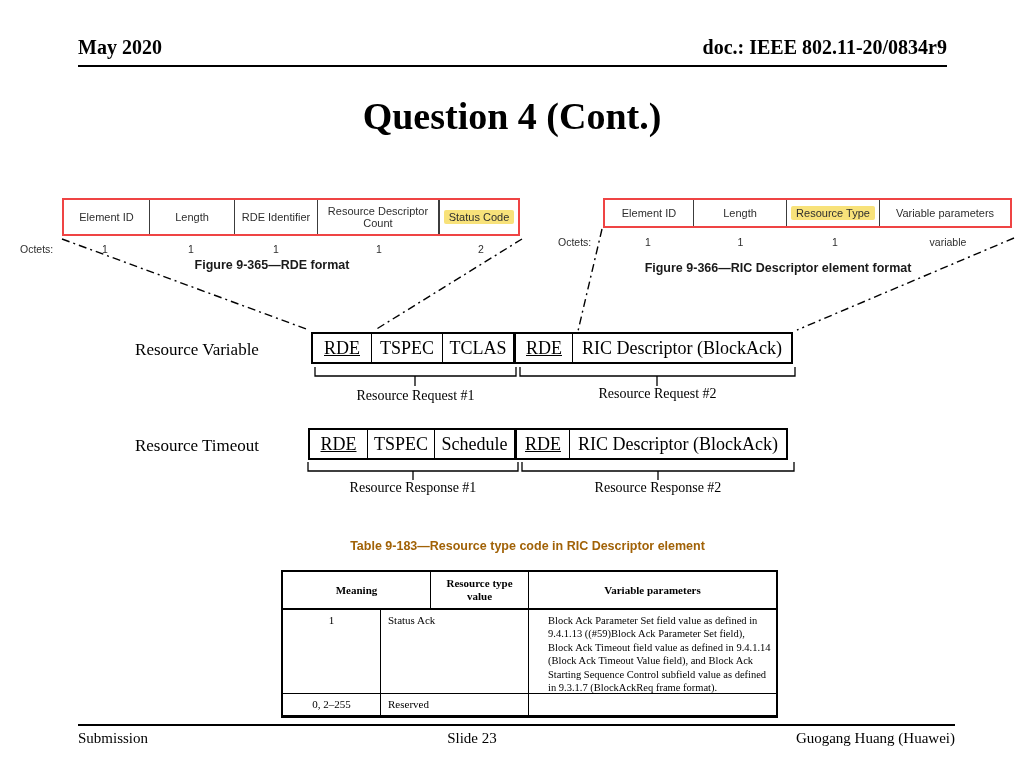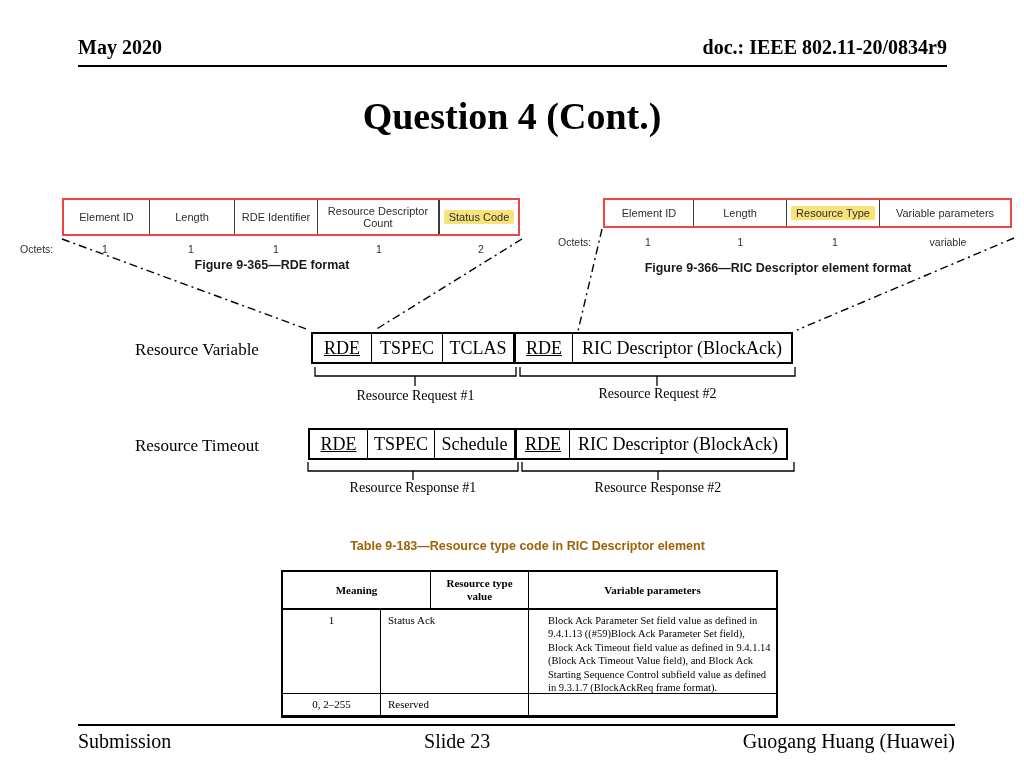--- a/index.html
+++ b/index.html
@@ -51,21 +51,21 @@
   .c2{width:148px;border-right:1px solid #000;}
   .c3{flex:1;}
   .dhead .dcell{display:flex;align-items:center;justify-content:center;text-align:center;
                 font-weight:bold;line-height:13px;padding:2px 10px;}
   .val{text-align:center;padding-top:4px;}
   .mean{padding:4px 0 0 7px;}
   .par{padding:4px 5px 0 7px;font-size:10.5px;line-height:13.4px;margin-left:12px;}
 
   
   .ftr{position:absolute;left:78px;top:724px;width:877px;border-top:2px solid #000;
-       display:flex;justify-content:space-between;font-size:20px;padding-top:4px;}
+       display:flex;justify-content:space-between;font-size:15px;padding-top:4px;}
 </style>
 </head>
 <body>
 
 <div class="slide">
 
   <div class="hdr">
     <span>May 2020</span>
     <span>doc.: IEEE 802.11-20/0834r9</span>
   </div>

